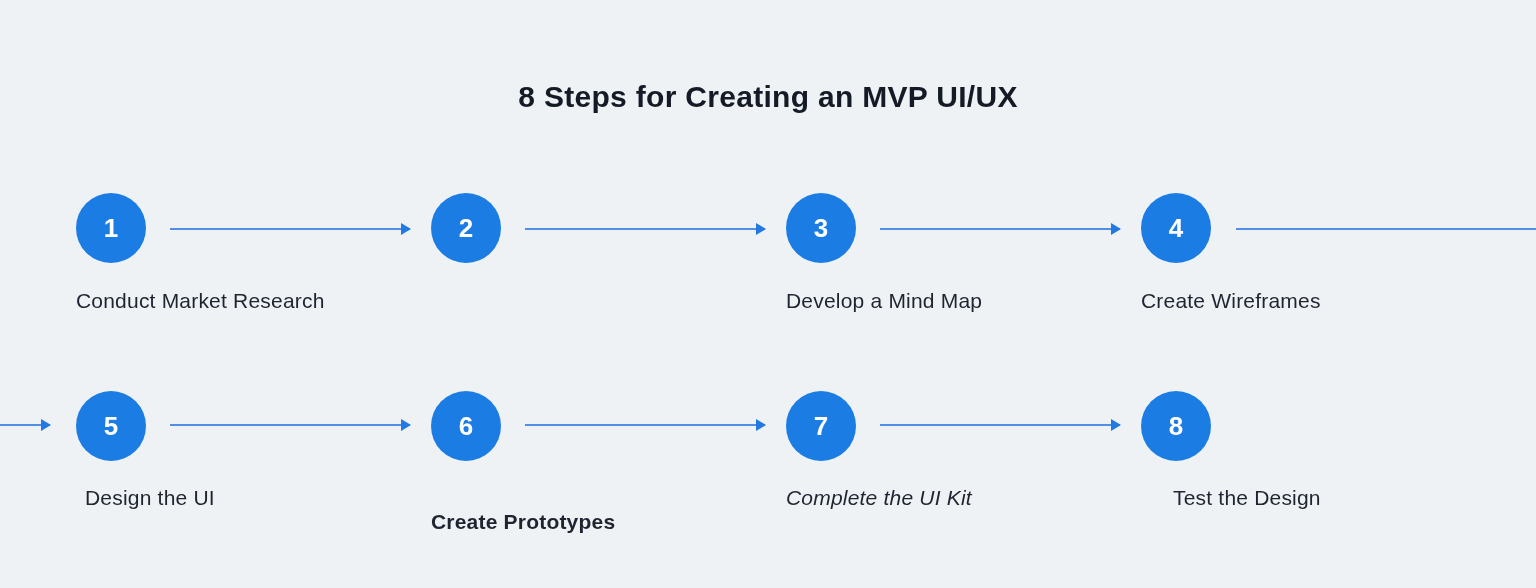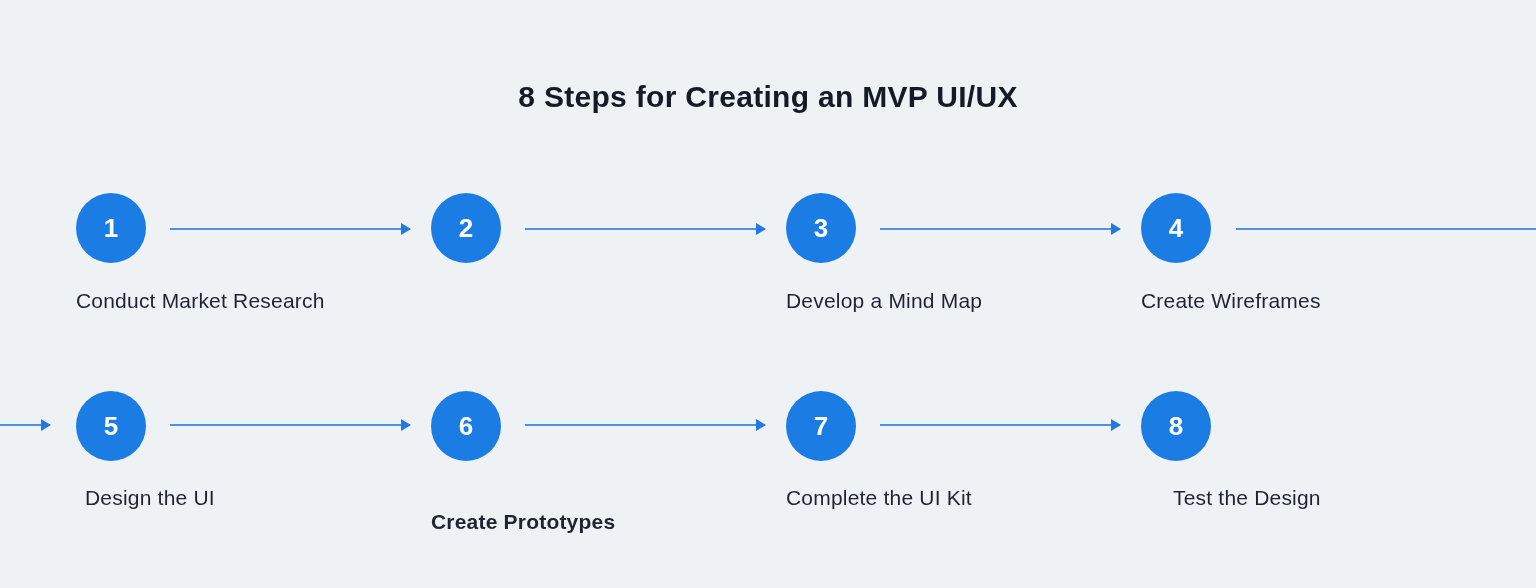--- a/index.html
+++ b/index.html
@@ -81,21 +81,21 @@
   .s5 { left: 76px;   top: 391px; }
   .s6 { left: 431px;  top: 391px; }
   .s7 { left: 786px;  top: 391px; }
   .s8 { left: 1141px; top: 391px; }
   .l1 { left: 76px;   top: 289px; }
   .l2 { left: 431px;  top: 289px; }
   .l3 { left: 786px;  top: 289px; }
   .l4 { left: 1141px; top: 289px; }
   .l5 { left: 76px;   top: 486px; margin-left: 9px; }
   .l6 { left: 431px;  top: 510px; font-weight: bold; }
-  .l7 { left: 786px;  top: 486px; }
+  .l7 { left: 786px;  top: 486px; font-style: italic; }
   .l8 { left: 1141px; top: 486px; margin-left: 32px; }
   .a12 { left: 170px; top: 228px; width: 240px; }
   .a23 { left: 525px; top: 228px; width: 240px; }
   .a34 { left: 880px; top: 228px; width: 240px; }
   .a-out { left: 1236px; top: 228px; width: 300px; }
   .a-in  { left: 0;      top: 424px; width: 50px; }
   .a56 { left: 170px; top: 424px; width: 240px; }
   .a67 { left: 525px; top: 424px; width: 240px; }
   .a78 { left: 880px; top: 424px; width: 240px; }
 </style>

